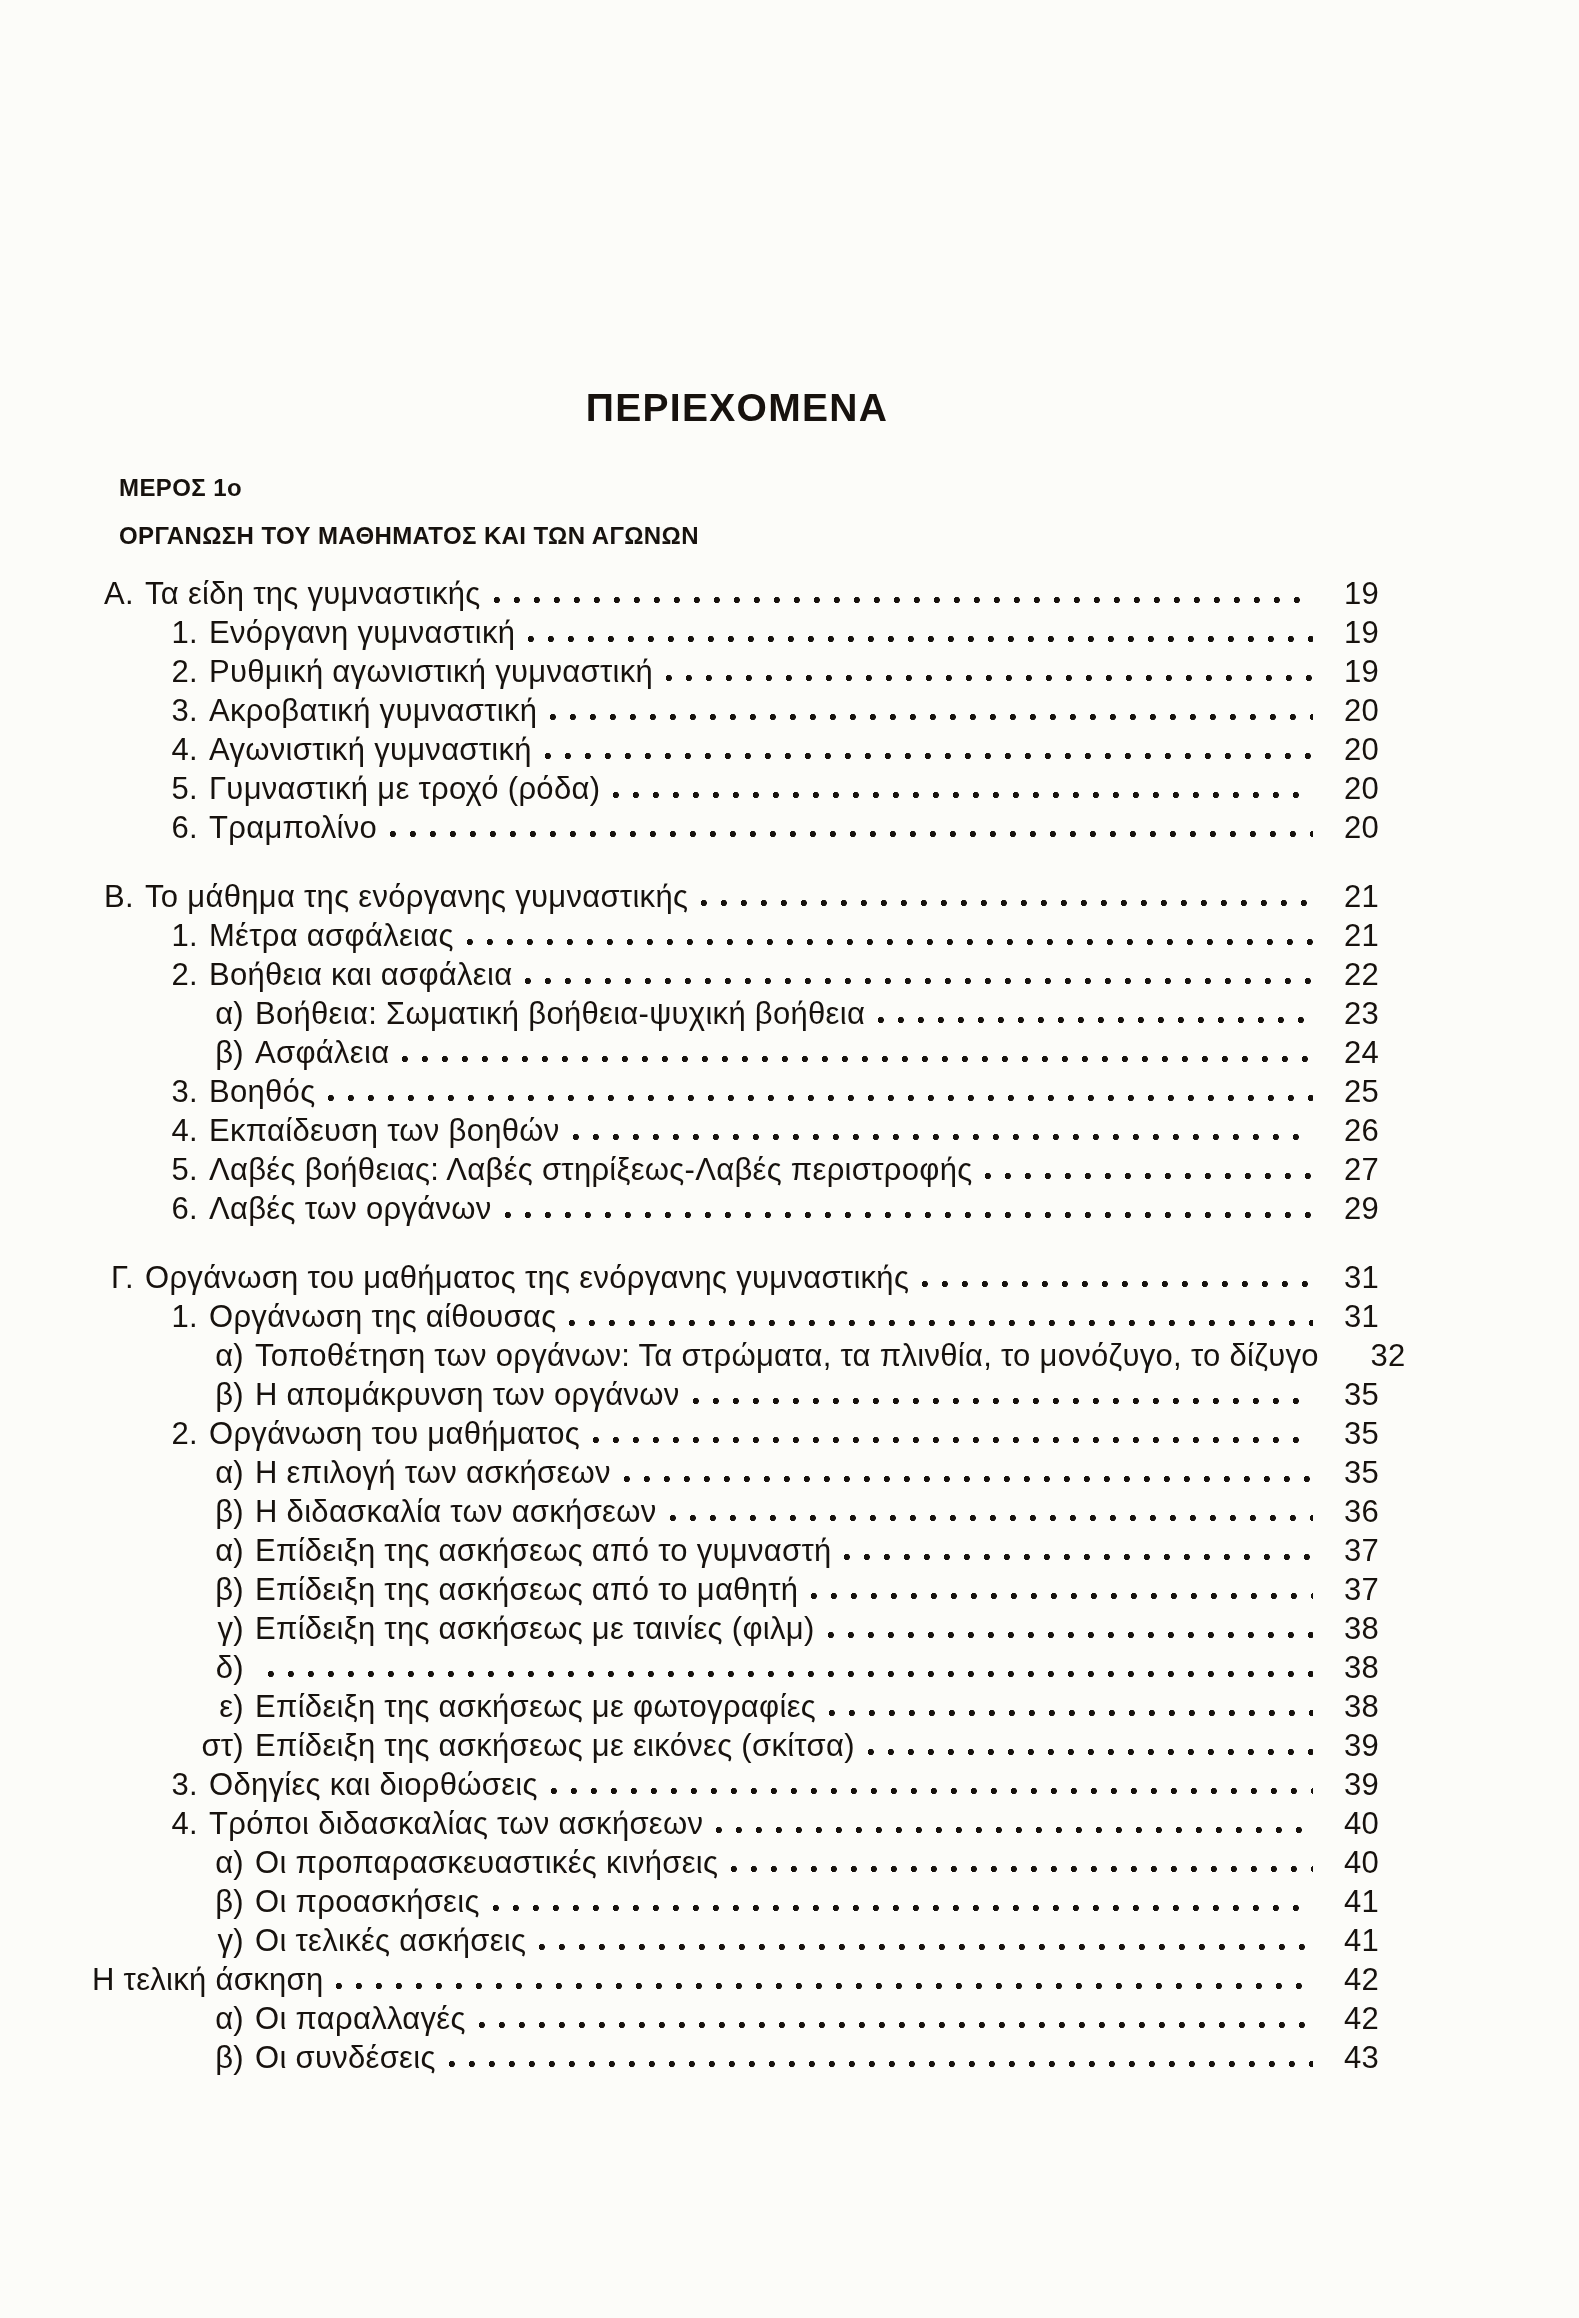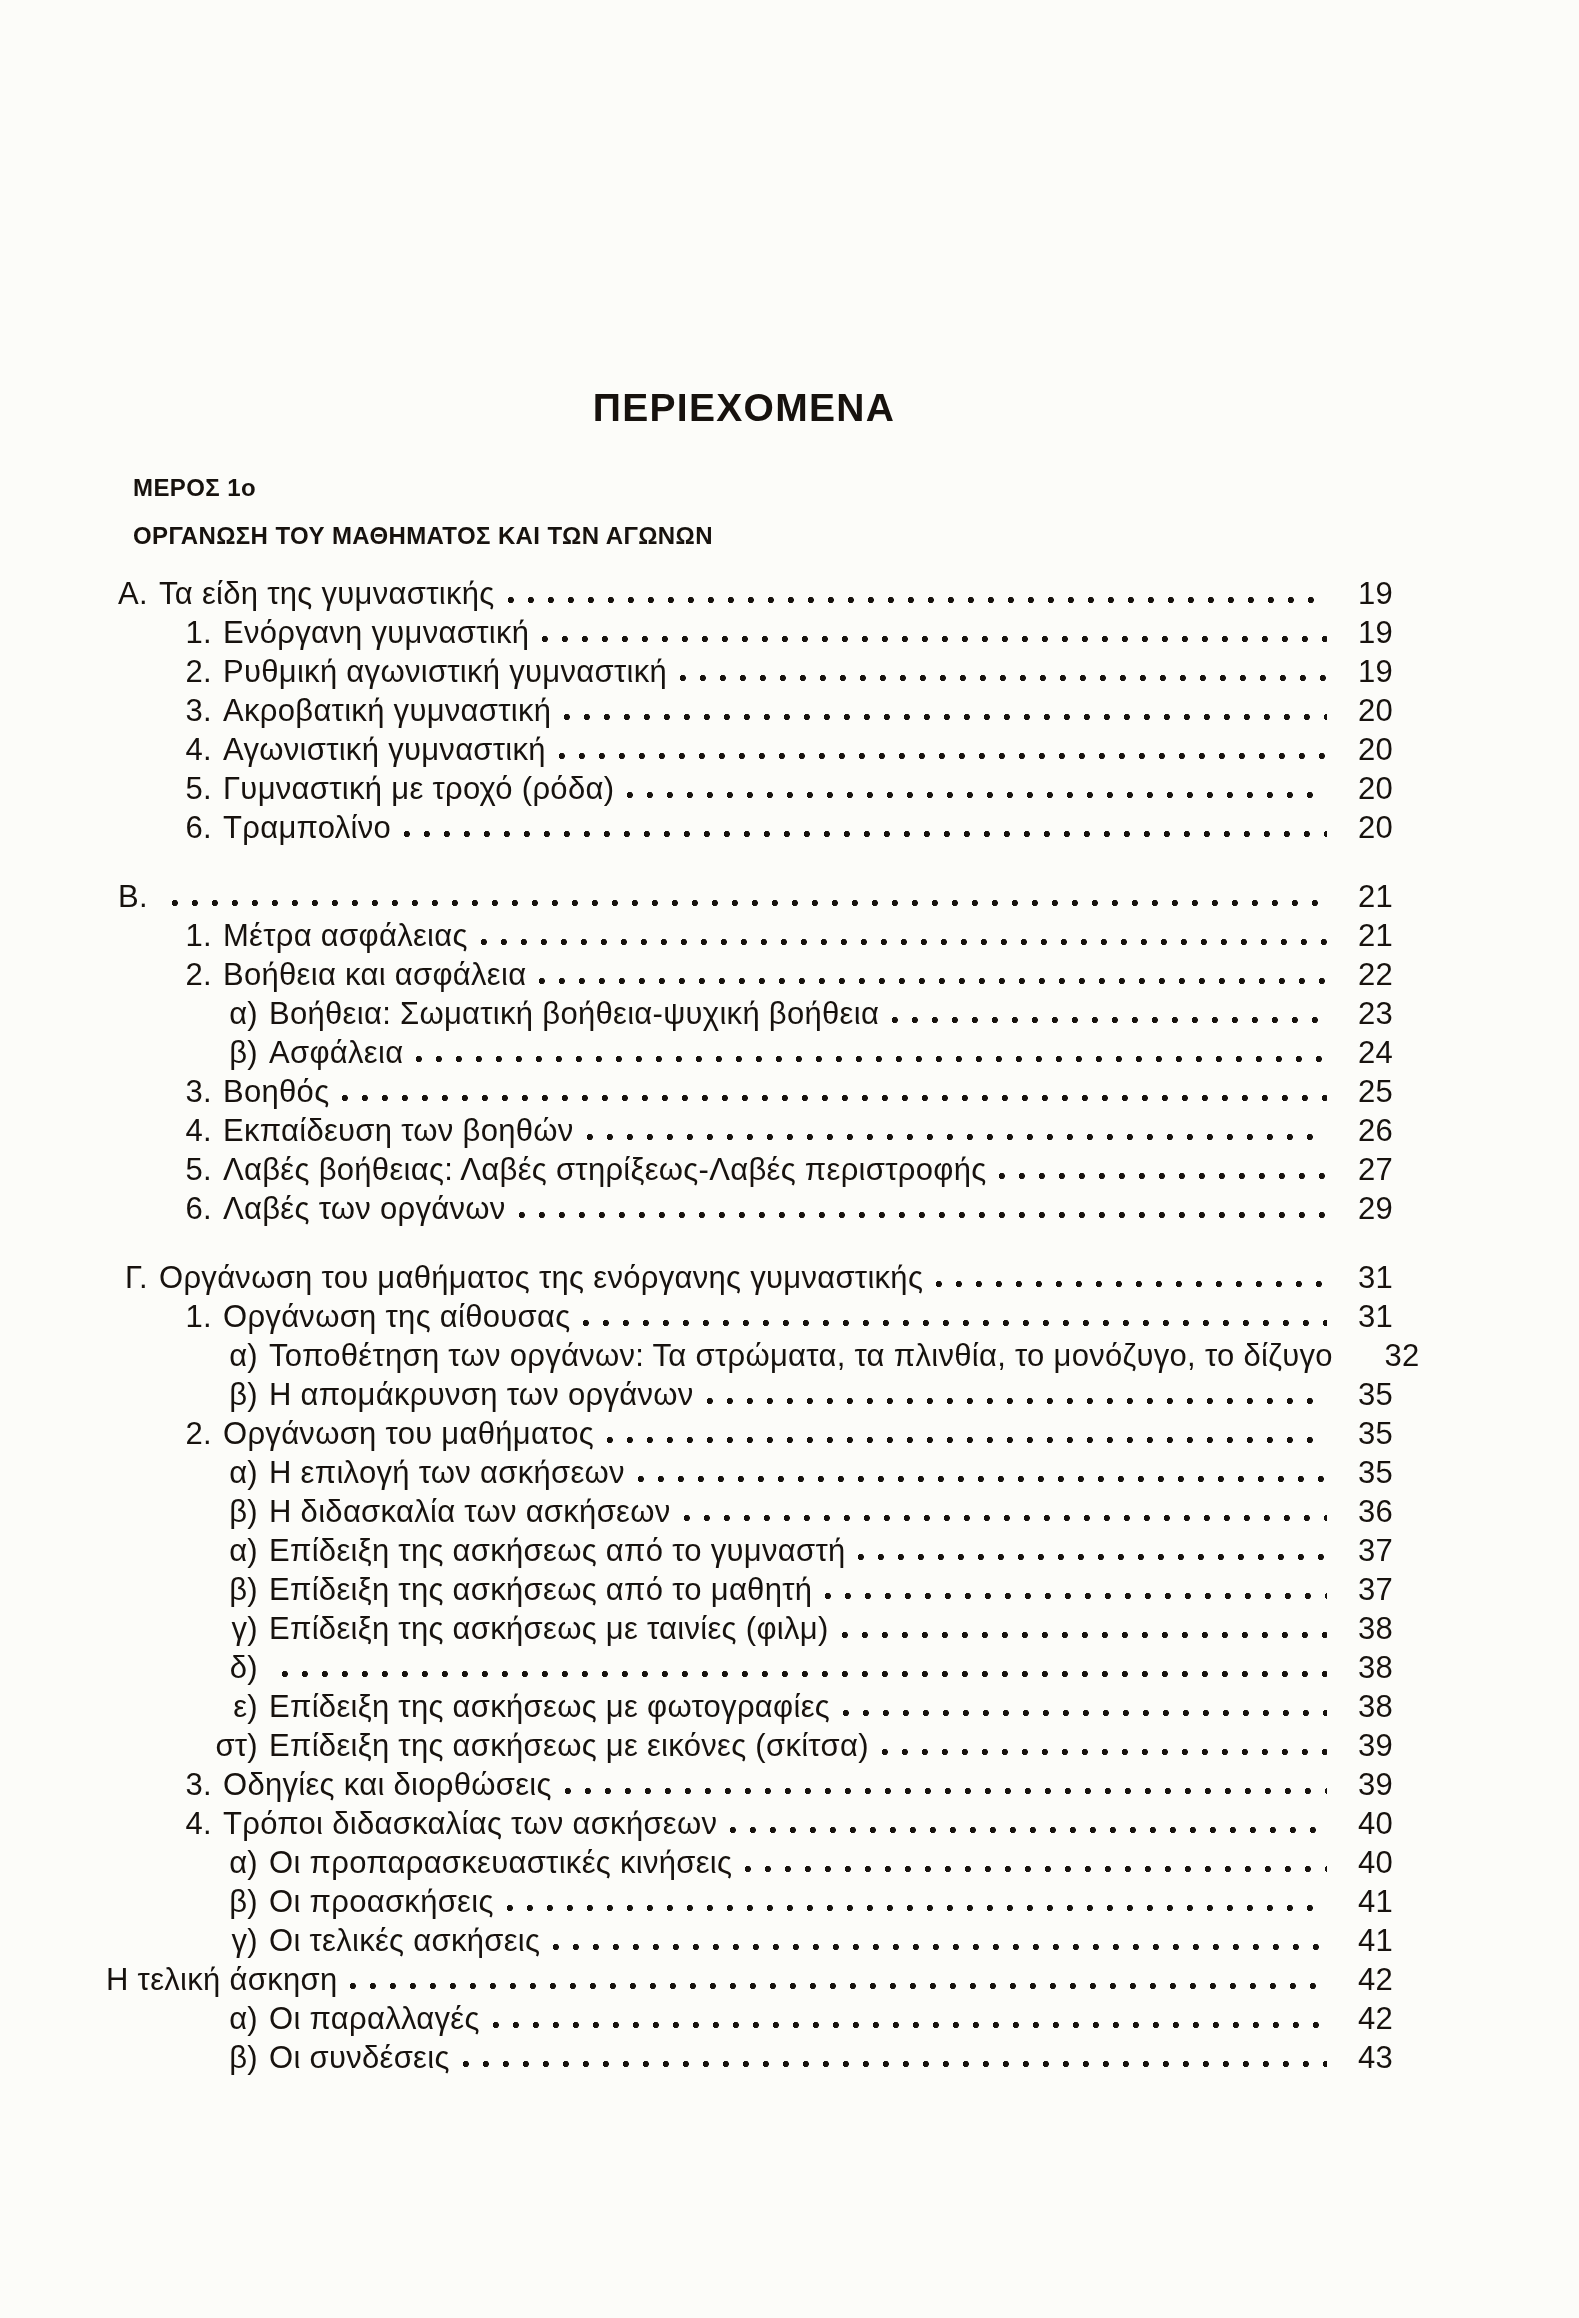--- a/index.html
+++ b/index.html
@@ -10,21 +10,20 @@
   .page {
     position: relative;
     width: 1580px;
     height: 2319px;
     box-sizing: border-box;
     background: #fcfcf9;
     color: #17120e;
     font-family: "Liberation Sans", sans-serif;
     padding-top: 386px;
     overflow: hidden;
-    padding-left: 14px;
   }
   .doc-title {
     margin: 0;
     position: relative;
     left: -53px;
     text-align: center;
     font-size: 39px;
     font-weight: bold;
     letter-spacing: 1.3px;
     line-height: 44px;
@@ -130,20 +129,21 @@
         <div class="row lvl1">
           <span class="label">6.</span>
           <span class="text">Τραμπολίνο</span>
           <span class="filler dotted"></span>
           <span class="page-num">20</span>
         </div>
       </div>
       <div class="section">
         <div class="row lvl0">
           <span class="label">Β.</span>
+          <span class="text">Το μάθημα της ενόργανης γυμναστικής</span>
           <span class="filler dotted"></span>
           <span class="page-num">21</span>
         </div>
         <div class="row lvl1">
           <span class="label">1.</span>
           <span class="text">Μέτρα ασφάλειας</span>
           <span class="filler dotted"></span>
           <span class="page-num">21</span>
         </div>
         <div class="row lvl1">

